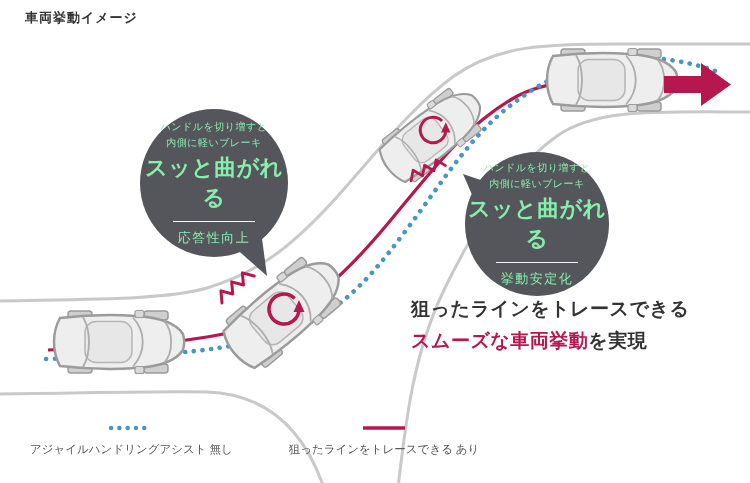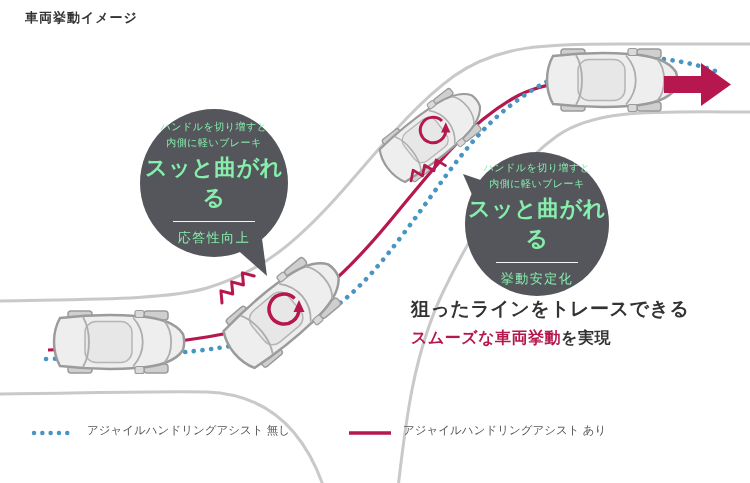--- a/index.html
+++ b/index.html
@@ -1,41 +1,41 @@
 <!DOCTYPE html>
 <html><head>
 <meta charset="utf-8">
 <style>
   html,body{margin:0;padding:0;background:#fff;}
   .stage{
     position:relative;width:750px;height:483px;background:#ffffff;overflow:hidden;
-    font-family:Liberation Sans, sans-serif;
+    font-family:Liberation Serif, serif;
   }
   .stage > svg{position:absolute;left:0;top:0;}
   .title{
     position:absolute;left:25px;top:9px;font-size:13px;font-weight:600;
     color:#333;letter-spacing:1px;
   }
   .badge{
     position:absolute;border-radius:50%;background:#54565c;color:#86efac;
     display:flex;flex-direction:column;align-items:center;justify-content:center;
     text-align:center;
   }
   .badge-left{left:140px;top:109px;width:148px;height:148px;}
   .badge-right{left:465px;top:152px;width:144px;height:144px;}
   .b-small{font-size:10px;line-height:1.55;letter-spacing:0.5px;}
   .b-head{font-size:22px;font-weight:bold;margin-top:3px;letter-spacing:0.5px;}
   .b-div{width:82px;border-top:1px solid rgba(255,255,255,.95);margin:8px 0 7px;}
   .b-foot{font-size:13px;letter-spacing:1.5px;}
   .caption{position:absolute;left:411px;top:296px;color:#333;}
   .cap1{font-size:19px;font-weight:bold;letter-spacing:0.5px;}
-  .cap2{font-size:16px;font-weight:bold;margin-top:6px;letter-spacing:0.5px;}
+  .cap2{font-size:19px;font-weight:bold;margin-top:6px;letter-spacing:0.5px;}
   .cap2 .accent{color:#b5174e;}
   .legend{position:absolute;left:30px;top:423px;display:flex;align-items:center;}
-  .legend-item{display:flex;align-items:flex-end;gap:9px;}
+  .legend-item{display:flex;align-items:center;gap:9px;flex-direction:column;}
   .legend-item + .legend-item{margin-left:56px;}
   .legend-label{font-size:11.5px;color:#555;}
   
   .car-body{fill:#eeeeee;stroke:#9b9b9b;stroke-width:2.5;}
   .wheel{fill:#cfcfcf;stroke:#9b9b9b;stroke-width:1.5;}
   .mirror{fill:#d9d9d9;stroke:#9b9b9b;stroke-width:1.2;}
   .car-roof{fill:#e7e7e7;stroke:#b5b5b5;stroke-width:1.5;}
   .car-line{fill:none;stroke:#adadad;stroke-width:1.8;}
 </style>
 </head>
@@ -117,17 +117,17 @@
     <div class="legend-item">
       <svg width="48" height="10">
         <line x1="4" y1="5" x2="44" y2="5" fill="none" stroke-width="4.4" stroke-linecap="round" stroke-dasharray="0.1 8.2" stroke="#4795c4"></line>
       </svg>
       <span class="legend-label">アジャイルハンドリングアシスト 無し</span>
     </div>
     <div class="legend-item">
       <svg width="48" height="10">
         <line x1="3" y1="5" x2="45" y2="5" fill="none" stroke-width="3.4" stroke="#b5174e"></line>
       </svg>
-      <span class="legend-label">アジャイルハンドリングアシスト あり</span>
+      <span class="legend-label">狙ったラインをトレースできる あり</span>
     </div>
   </div>
 
 </div>
 
 </body></html>

